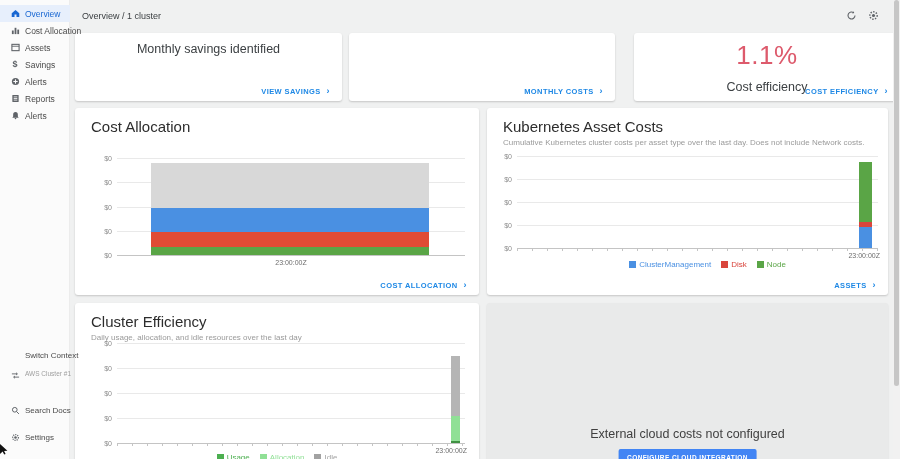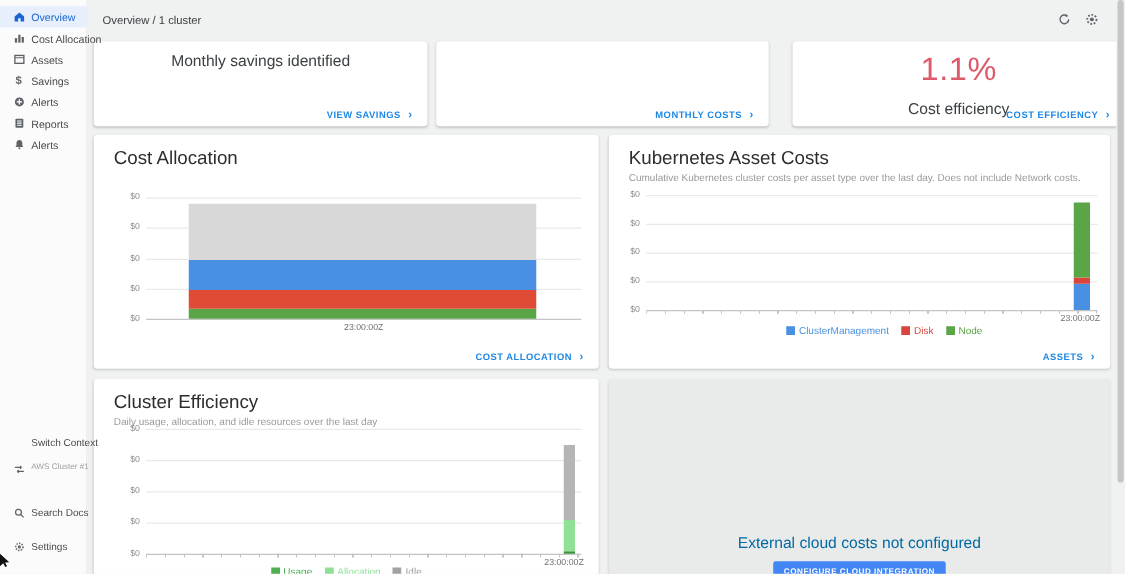--- a/index.html
+++ b/index.html
@@ -60,21 +60,21 @@
   #card-cost-alloc .plot { left:42px; top:50px; width:348px; height:97px; }
   #card-assets { left:487px; top:108px; width:401px; height:187px; }
   #card-assets .plot { left:30px; top:48px; width:361px; height:92px; }
   #card-assets .legend { top:152px;margin-left:40px; }
   #card-efficiency { left:75px; top:303px; width:404px; height:170px; }
   #card-efficiency .plot { left:42px; top:40px; width:348px; height:100px; }
   #card-efficiency .legend { top:150px; }
 
   
   #card-cloud { left:487px; top:303px; width:401px; height:170px; background:#e9eaea; box-shadow:0 1px 2px rgba(0,0,0,.12); }
-  .cloud-msg { position:absolute; left:0; right:0; top:124px; text-align:center; font-size:12.5px; color:#0369a1; }
+  .cloud-msg { position:absolute; left:0; right:0; top:124px; text-align:center; font-size:12.5px; color:#404040; }
   .cloud-btn { position:absolute; left:50%; transform:translateX(-50%); top:146px; background:#4285f4; color:#fff;
     font-size:6.5px; font-weight:bold; letter-spacing:.4px; padding:5px 9px; border:none; border-radius:2px; cursor:pointer; white-space:nowrap; }
 
   
   .scrollbar { position:absolute; right:0; top:0; width:7px; height:459px; background:#f1f1f1; z-index:6; }
   .scroll-thumb { position:absolute; top:0; left:1px; width:5px; height:386px; background:#c6c6c6; border-radius:3px; cursor:pointer; }
 
   .cursor { position:absolute; left:0px; bottom:0px; z-index:9; }
 </style>
 </head>

